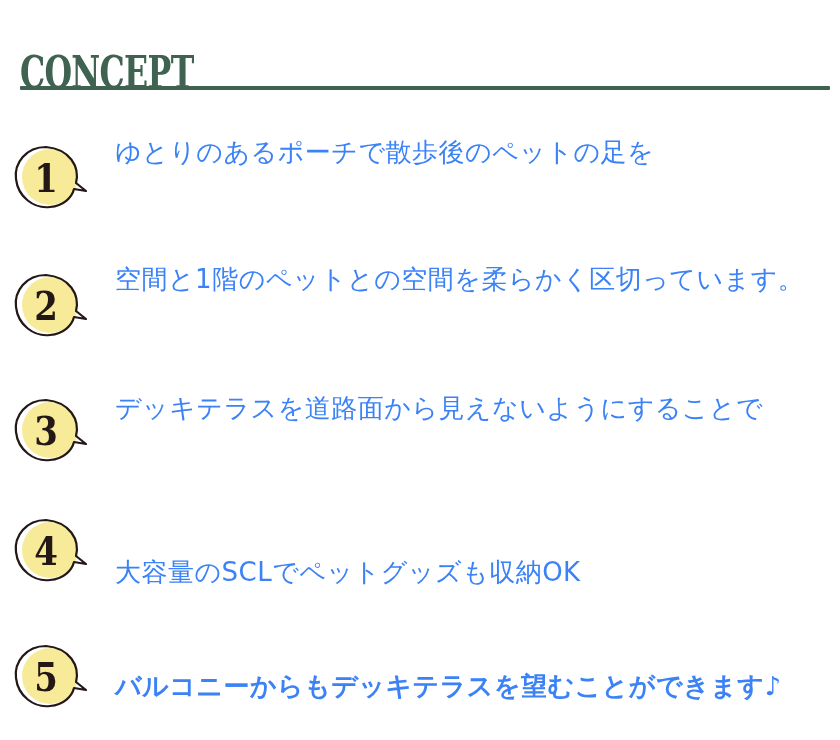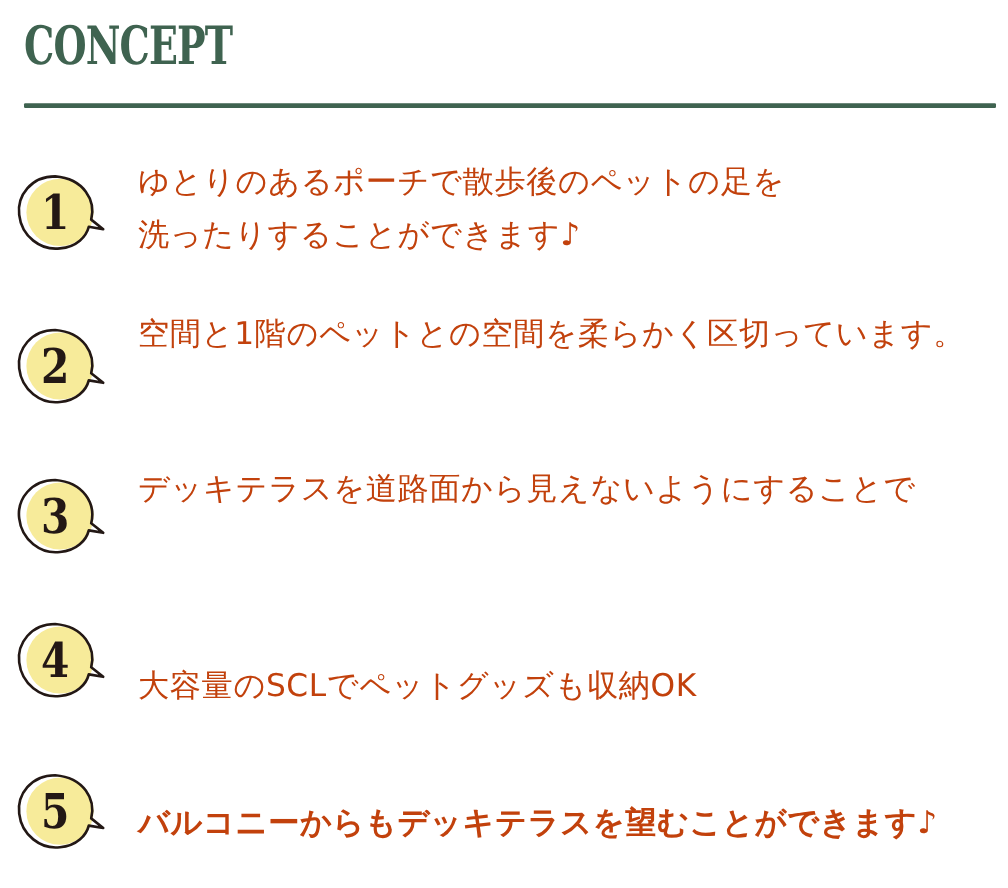--- a/index.html
+++ b/index.html
@@ -10,25 +10,25 @@
     body {
       width: 840px;
       height: 740px;
       position: relative;
       overflow: hidden;
       font-family: "DejaVu Sans", sans-serif;
     }
     .header {
       position: absolute;
       left: 20px;
-      top: 17px;
+      top: 35px;
       width: 820px;
       height: 60px;
       display: flex;
-      align-items: flex-start;
+      align-items: flex-end;
       white-space: nowrap;
     }
     .concept-word {
       font-family: "DejaVu Serif", serif;
       font-weight: bold;
       font-size: 44px;
       letter-spacing: -1px;
       color: #3f6350;
       transform: scaleX(0.72);
       transform-origin: left center;
@@ -90,21 +90,21 @@
       font-weight: bold;
       font-size: 40px;
       color: #231815;
       transform: scaleX(0.85);
     }
     .item-text {
       position: absolute;
       left: 115px;
       font-family: "DejaVu Sans", sans-serif;
       font-size: 26px;
-      color: #c2410c;
+      color: #3b82f6;
       line-height: 44px;
       letter-spacing: 0.5px;
       white-space: nowrap;
     }
     .item-text div { height: 44px; }
   </style>
 </head>
 <body>
 
 <div class="header">
@@ -115,21 +115,20 @@
 <div class="item" style="top:130px;">
   <div class="badge" style="top:11px;">
     <svg width="80" height="72" viewBox="0 0 80 72">
       <circle cx="40" cy="36" r="28" fill="#f7eb9a"></circle>
       <path d="M36 6 C 16 6, 4 22, 6 38 C 8 56, 24 68, 40 66 C 54 65, 62 56, 64 48 L 76 50 L 66 42 C 70 26, 60 8, 36 6 Z" fill="none" stroke="#231815" stroke-width="2.2" stroke-linejoin="round"></path>
     </svg>
     <div class="badge-num">1</div>
   </div>
   <div class="item-text" style="top:0;">
     <div>ゆとりのあるポーチで散歩後のペットの足を</div>
-    <div>洗ったりすることができます♪</div>
   </div>
 </div>
 
 <div class="item" style="top:257px;">
   <div class="badge" style="top:12px;">
     <svg width="80" height="72" viewBox="0 0 80 72">
       <circle cx="40" cy="36" r="28" fill="#f7eb9a"></circle>
       <path d="M36 6 C 16 6, 4 22, 6 38 C 8 56, 24 68, 40 66 C 54 65, 62 56, 64 48 L 76 50 L 66 42 C 70 26, 60 8, 36 6 Z" fill="none" stroke="#231815" stroke-width="2.2" stroke-linejoin="round"></path>
     </svg>
     <div class="badge-num">2</div>

